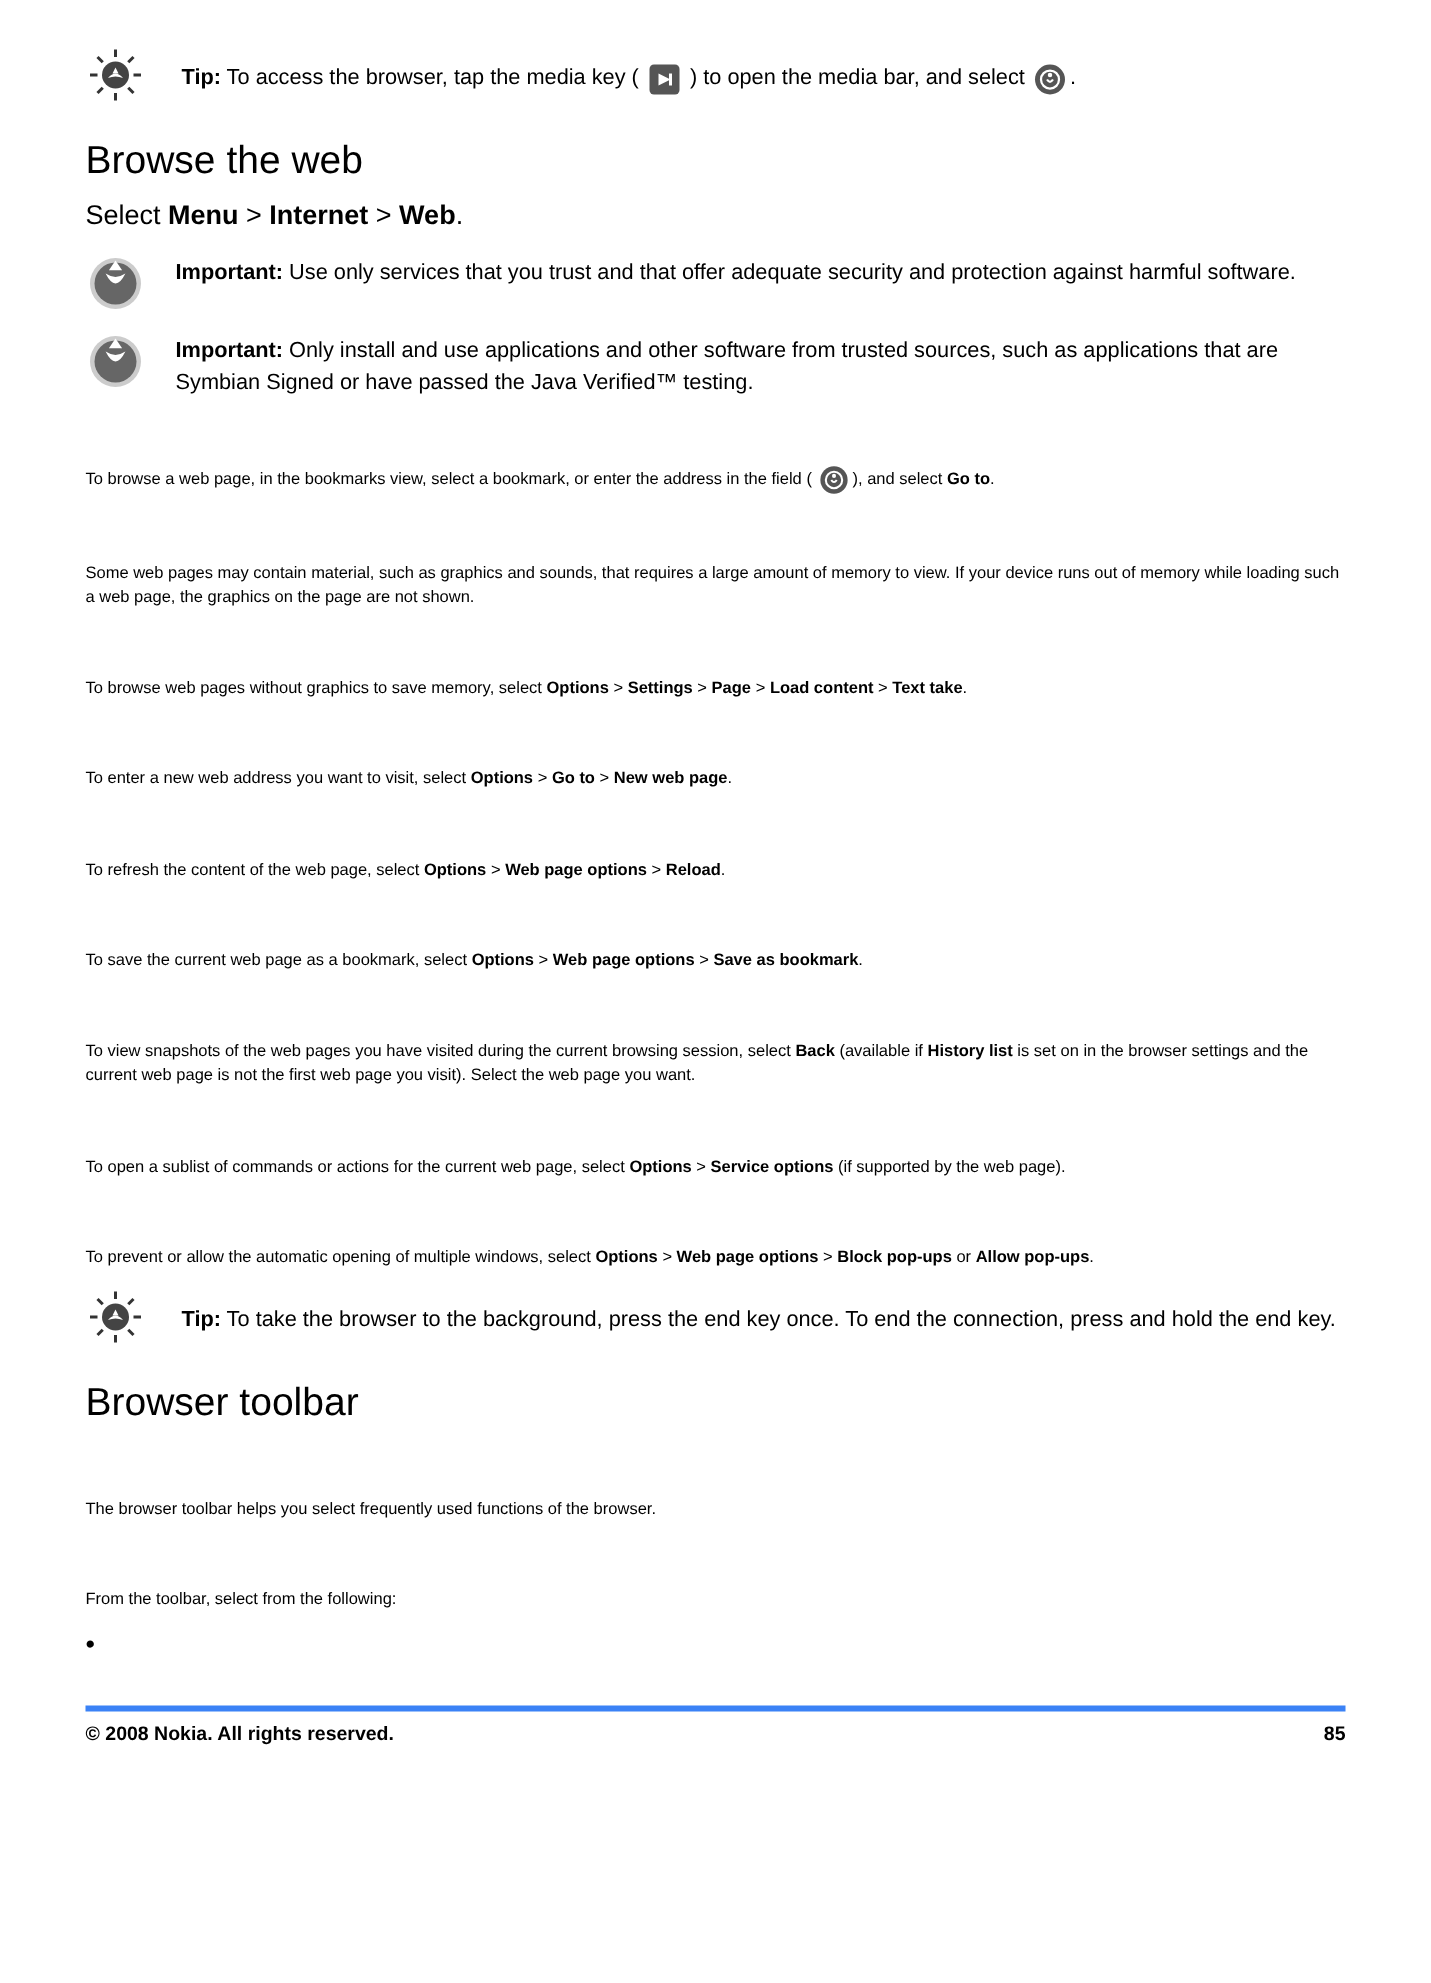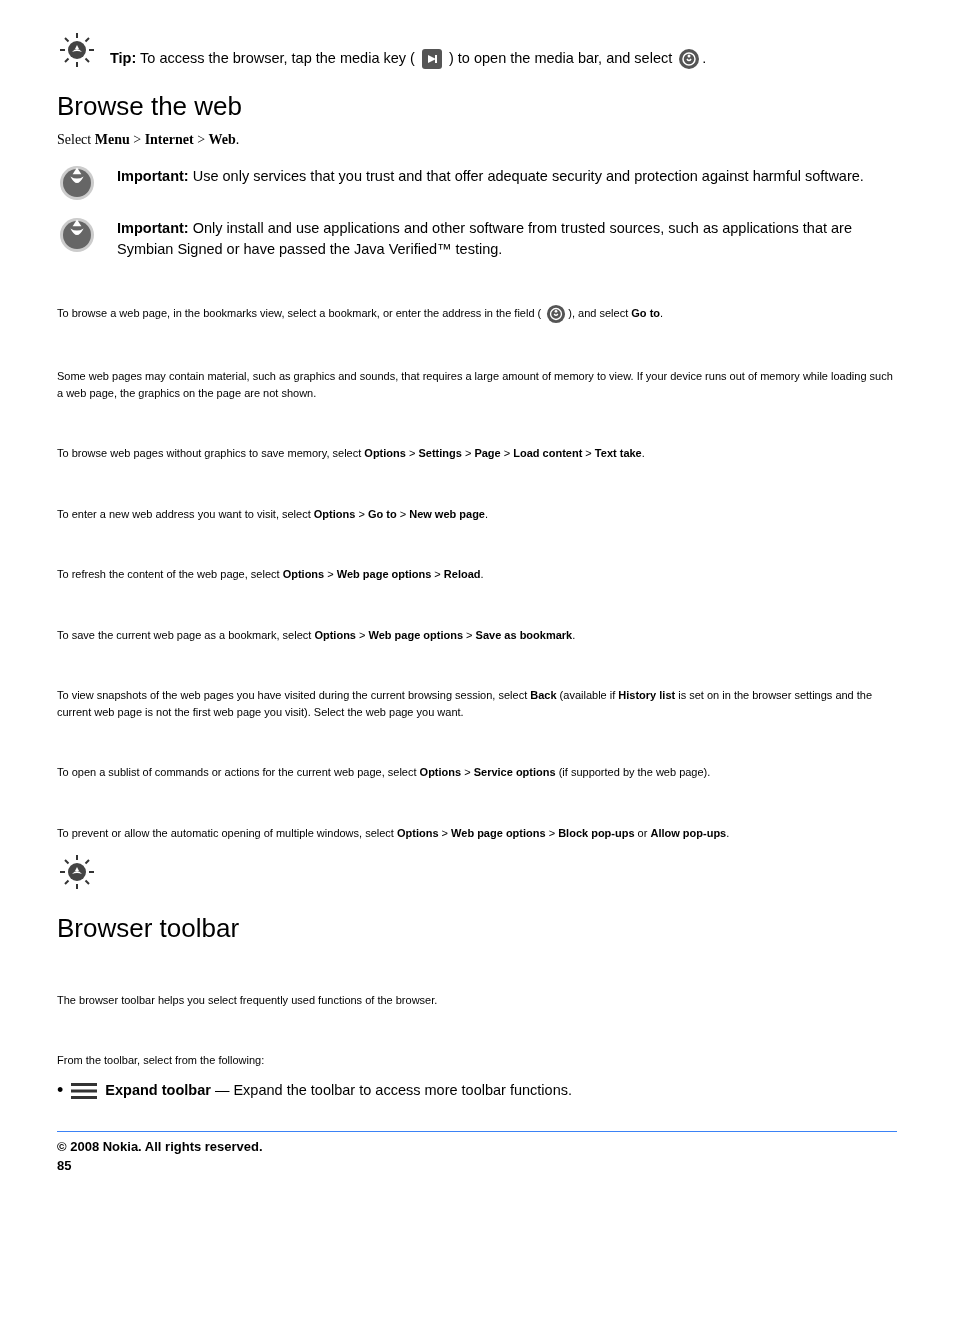--- a/index.html
+++ b/index.html
@@ -14,43 +14,42 @@
       line-height: 1.45;
       color: #000;
       background: #fff;
       width: 954px;
       min-height: 1322px;
       padding: 30px 57px 30px 57px;
     }
 
     .tip-box {
       display: flex;
-      align-items: flex-end;
-      gap: 13px;
+      align-items: center;
+      gap: 24px;
       margin-bottom: 18px;
     }
 
     .tip-text {
       font-size: 14.5px;
       line-height: 1.45;
       padding-top: 5px;
     }
 
     .section-heading {
       font-size: 26px;
       font-weight: normal;
       margin-bottom: 4px;
       margin-top: 10px;
       font-family: Arial, sans-serif;
     }
 
     .subtitle {
-      font-size: 14px;
+      font-size: 18px;
       margin-bottom: 14px;
-      font-family: Liberation Serif, serif;
     }
 
     .important-box {
       display: flex;
       align-items: flex-start;
       gap: 20px;
       margin-bottom: 14px;
     }
 
     .important-text {
@@ -65,24 +64,23 @@
       margin-bottom: 11px;
       margin-top: 44px;
     }
 
     .footer {
       display: flex;
       justify-content: space-between;
       align-items: flex-start;
       margin-top: 30px;
       padding-top: 6px;
-      border-top: 1px solid #3b82f6;
+      border-top: 4px solid #3b82f6;
       font-size: 13px;
       font-weight: bold;
-      flex-direction: column;
     }
 
     .bullet-item {
       display: flex;
       align-items: flex-start;
       gap: 8px;
       margin-bottom: 8px;
       font-size: 14.5px;
       line-height: 1.45;
     }
@@ -240,37 +238,31 @@
       <line x1="12" y1="0" x2="17" y2="0" stroke="#333" stroke-width="2"></line>
       <line x1="-12" y1="-12" x2="-8.5" y2="-8.5" stroke="#333" stroke-width="2"></line>
       <line x1="8.5" y1="8.5" x2="12" y2="12" stroke="#333" stroke-width="2"></line>
       <line x1="12" y1="-12" x2="8.5" y2="-8.5" stroke="#333" stroke-width="2"></line>
       <line x1="-8.5" y1="8.5" x2="-12" y2="12" stroke="#333" stroke-width="2"></line>
       <circle cx="0" cy="0" r="9" fill="#444"></circle>
       <path d="M-5,2 Q0,-4 5,2 Q0,0 -5,2Z" fill="white"></path>
       <path d="M-2,-1 L2,-1 L0,-5Z" fill="white"></path>
     </g>
   </svg>
+  <p class="tip-text">
+    <strong>Tip:</strong><span> To take the browser to the background, press the end key once. To end the connection, press and hold the end key.</span>
+  </p>
 </div>
 
 <h1 class="section-heading">Browser toolbar</h1>
 
 <p class="body-para">The browser toolbar helps you select frequently used functions of the browser.</p>
 
 <p class="body-para">From the toolbar, select from the following:</p>
 
 <div class="bullet-item">
   <span class="bullet-dot">•</span>
-  <span>
-    
-    <svg style="vertical-align:middle;display:inline-block;width:26px;height:18px;margin-right:4px;" viewBox="0 0 26 18" xmlns="http://www.w3.org/2000/svg">
-      <rect x="0" y="1" width="26" height="3" fill="#333"></rect>
-      <rect x="0" y="7.5" width="26" height="3" fill="#333"></rect>
-      <rect x="0" y="14" width="26" height="3" fill="#333"></rect>
-    </svg>
-    <strong>Expand toolbar</strong><span> — Expand the toolbar to access more toolbar functions.</span>
-  </span>
 </div>
 
 <div class="footer">
   <span>© 2008 Nokia. All rights reserved.</span>
   <span>85</span>
 </div>
 
 </body></html>

